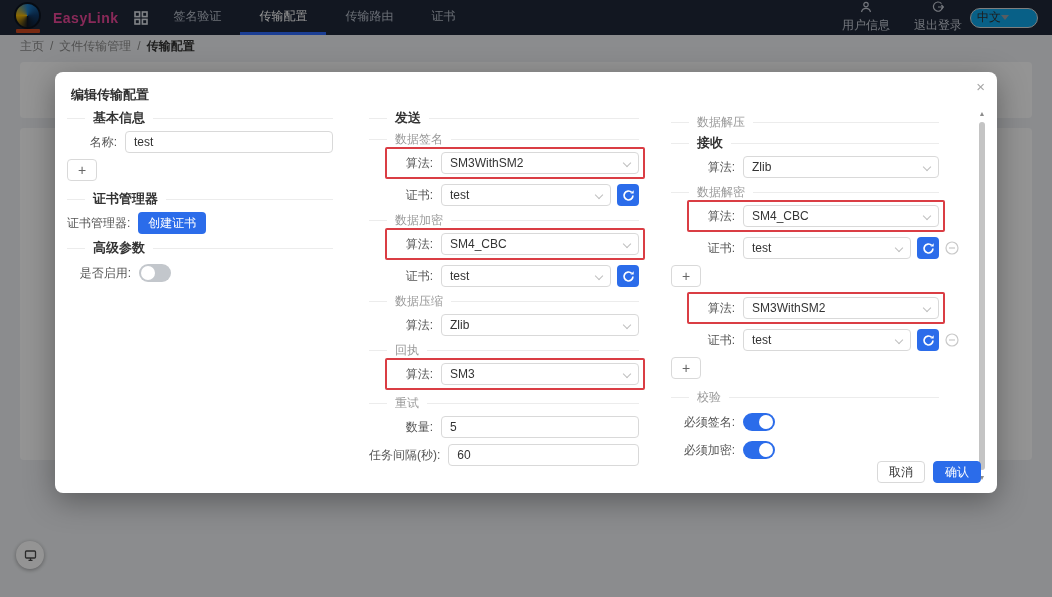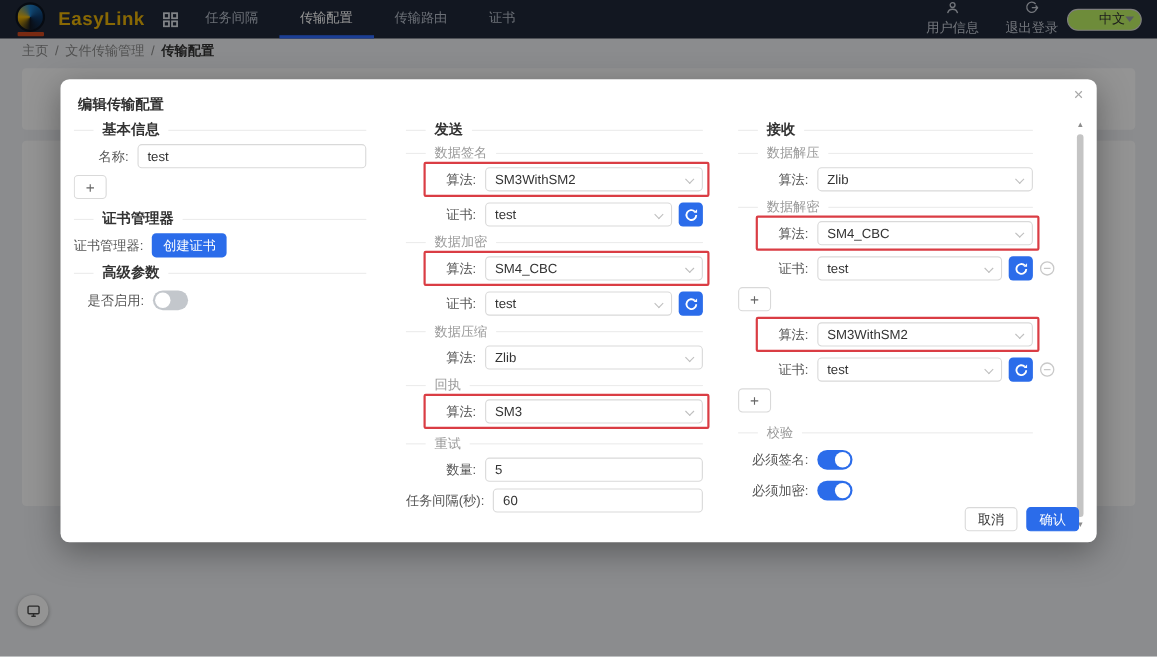--- a/index.html
+++ b/index.html
@@ -7,31 +7,31 @@
   body { font-family:"Liberation Sans","DejaVu Sans",sans-serif; background:#f0f2f5; }
   .stage { position:relative; width:1052px; height:597px; overflow:hidden; }
 
   
   .app-header { position:absolute; top:0; left:0; right:0; height:35px; background:#202939;
     display:flex; align-items:center; padding:0 14px; z-index:1; }
   .logo-wrap { position:relative; width:30px; height:35px; flex:0 0 auto; }
   .logo-circle { position:absolute; top:2px; left:0; width:27px; height:27px; border-radius:50%;
     background:conic-gradient(#1d7ec9,#0e3a6b,#111722,#f2b705,#1d7ec9); border:2px solid #0d1420; }
   .logo-caption { position:absolute; left:2px; bottom:2px; width:24px; height:4px; background:#d0491f; border-radius:1px; }
-  .brand { color:#eab308; font-weight:bold; font-size:17px; letter-spacing:.5px; margin:0 16px 0 9px; }
+  .brand { color:#ec4899; font-weight:bold; font-size:14px; letter-spacing:.5px; margin:0 16px 0 9px; }
   .grid-ic { display:flex; align-items:center; margin-right:6px; }
   .nav { display:flex; height:35px; }
   .nav-item { color:#b8bfcc; font-size:12px; padding:0 19px; display:flex; align-items:center;
     height:35px; border-bottom:3px solid transparent; cursor:pointer; }
   .nav-item.active { color:#ffffff; border-bottom-color:#2f6bff; }
   .header-right { margin-left:auto; display:flex; align-items:center; gap:8px; color:#c6cbd6; font-size:12px; }
   .hr-item { display:flex; align-items:center; gap:4px; cursor:pointer;flex-direction:column; }
   .hr-gap { width:8px; }
-  .lang-select { background:#bef264; color:#333; height:20px; width:68px; border:1px solid #d9d9d9;
-    border-radius:10px; display:flex; align-items:center; justify-content:flex-end; padding:0 6px; cursor:pointer; }
+  .lang-select { background:#0ea5e9; color:#333; height:20px; width:68px; border:1px solid #d9d9d9;
+    border-radius:10px; display:flex; align-items:center; justify-content:flex-start; padding:0 6px; cursor:pointer; }
   .tri-down { width:0; height:0; border-left:4px solid transparent; border-right:4px solid transparent; border-top:5px solid #9aa0a8; }
 
   .crumbs { position:absolute; top:35px; left:0; right:0; height:22px; display:flex; align-items:center;
     padding:0 20px; font-size:12px; color:#8c8c8c; gap:6px; }
   .crumbs .cur { color:#333; font-weight:bold; }
   .bg-card { position:absolute; left:20px; right:20px; background:#fff; border-radius:4px; }
   .bg-card.c1 { top:62px; height:56px; }
   .bg-card.c2 { top:128px; height:332px; }
 
   .float-btn { position:absolute; left:16px; top:541px; width:28px; height:28px; border-radius:50%;
@@ -110,21 +110,21 @@
       <svg width="14" height="14" viewBox="0 0 14 14">
           <g fill="none" stroke="#dfe3ea" stroke-width="1.6">
             <rect x="1" y="1" width="4.6" height="4.6"></rect>
             <rect x="8.4" y="1" width="4.6" height="4.6"></rect>
             <rect x="1" y="8.4" width="4.6" height="4.6"></rect>
             <rect x="8.4" y="8.4" width="4.6" height="4.6"></rect>
           </g>
         </svg>
     </span>
     <nav class="nav">
-      <div class="nav-item">任务间隔</div>
+      <div class="nav-item">签名验证</div>
       <div class="nav-item active">传输配置</div>
       <div class="nav-item">传输路由</div>
       <div class="nav-item">证书</div>
     </nav>
     <div class="header-right">
       <div class="hr-item">
         <svg width="12" height="12" viewBox="0 0 12 12">
             <g fill="none" stroke="#c6cbd6" stroke-width="1.2">
               <circle cx="6" cy="3.6" r="2.2"></circle>
               <path d="M1.5 11c.6-2.6 2.3-3.6 4.5-3.6s3.9 1 4.5 3.6"></path>
@@ -293,26 +293,26 @@
         </div>
         <div class="row">
           <span class="lbl auto">任务间隔(秒):</span>
           <div class="inp">
               <input value="60" style="">
             </div>
         </div>
       </div>
 
       <div class="col col-right">
+        <div class="dvd mt">
+            <span>数据解压</span>
+          </div>
+
         <div class="dvd main">
             <span>接收</span>
-          </div>
-
-        <div class="dvd mt">
-            <span>数据解压</span>
           </div>
         <div class="row">
           <span class="lbl">算法:</span>
           <div class="select">
               <span>Zlib</span>
               <span class="chev"></span>
             </div>
         </div>
 
         <div class="dvd mt">

